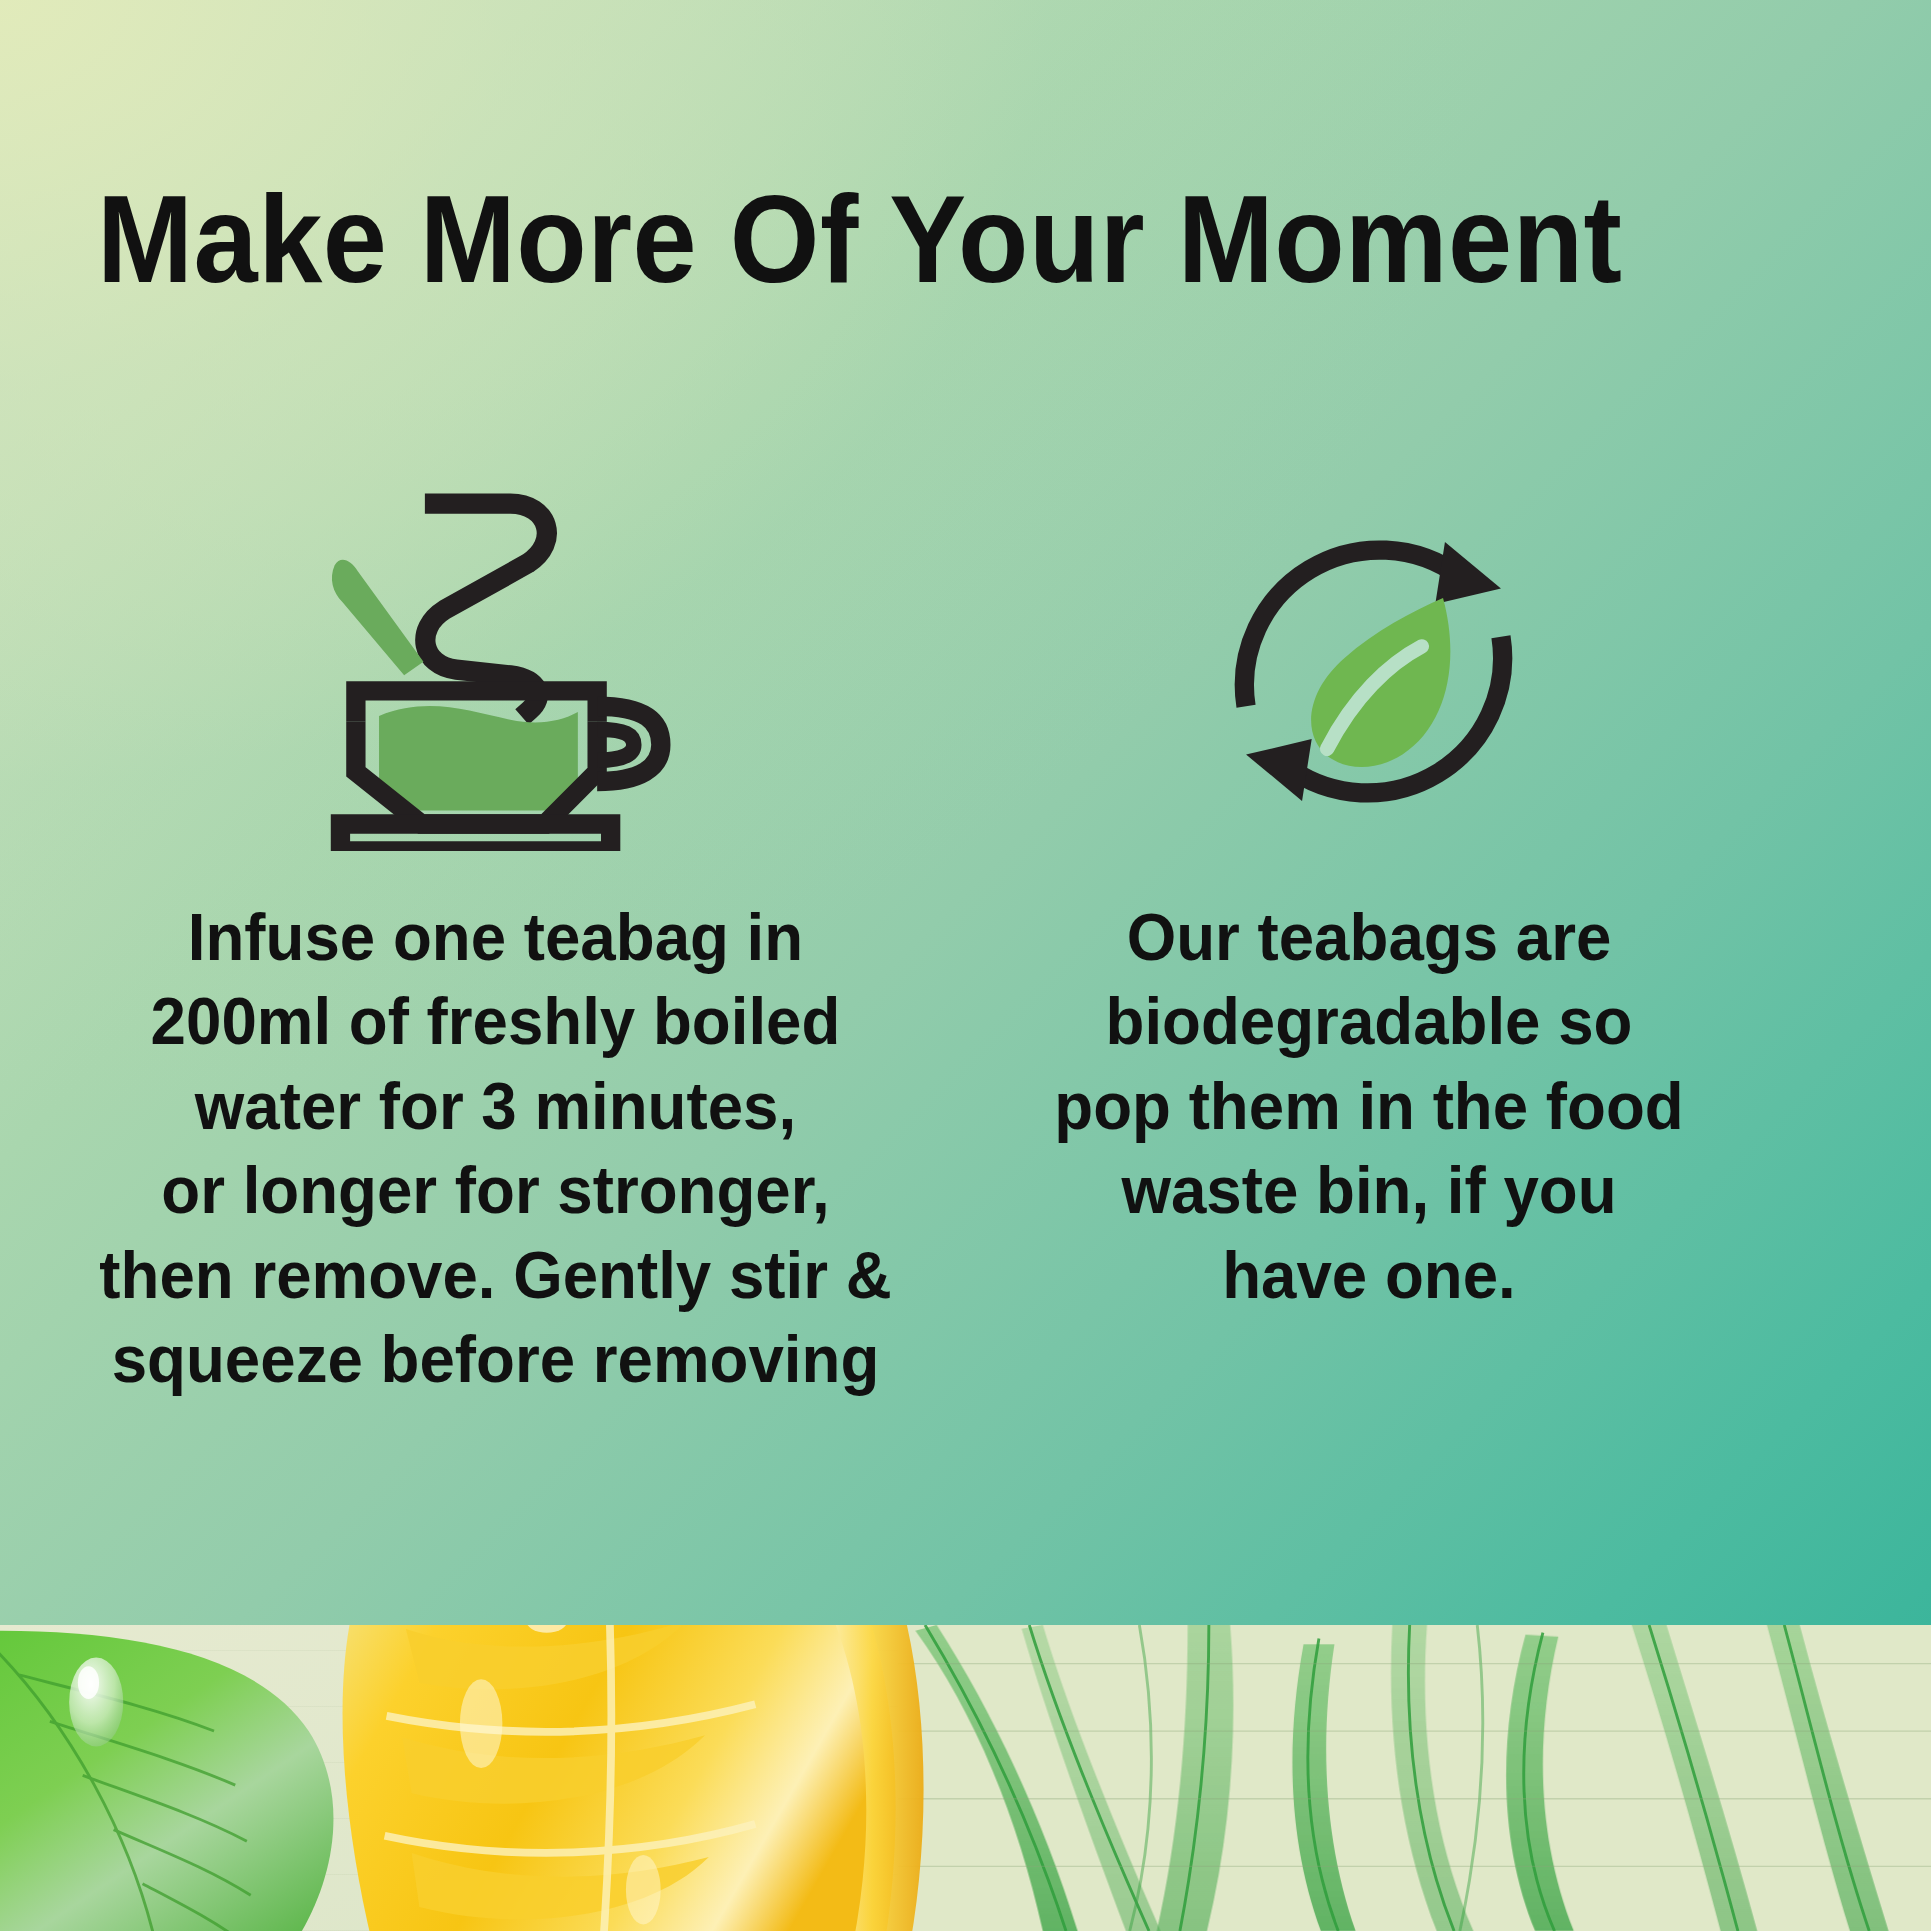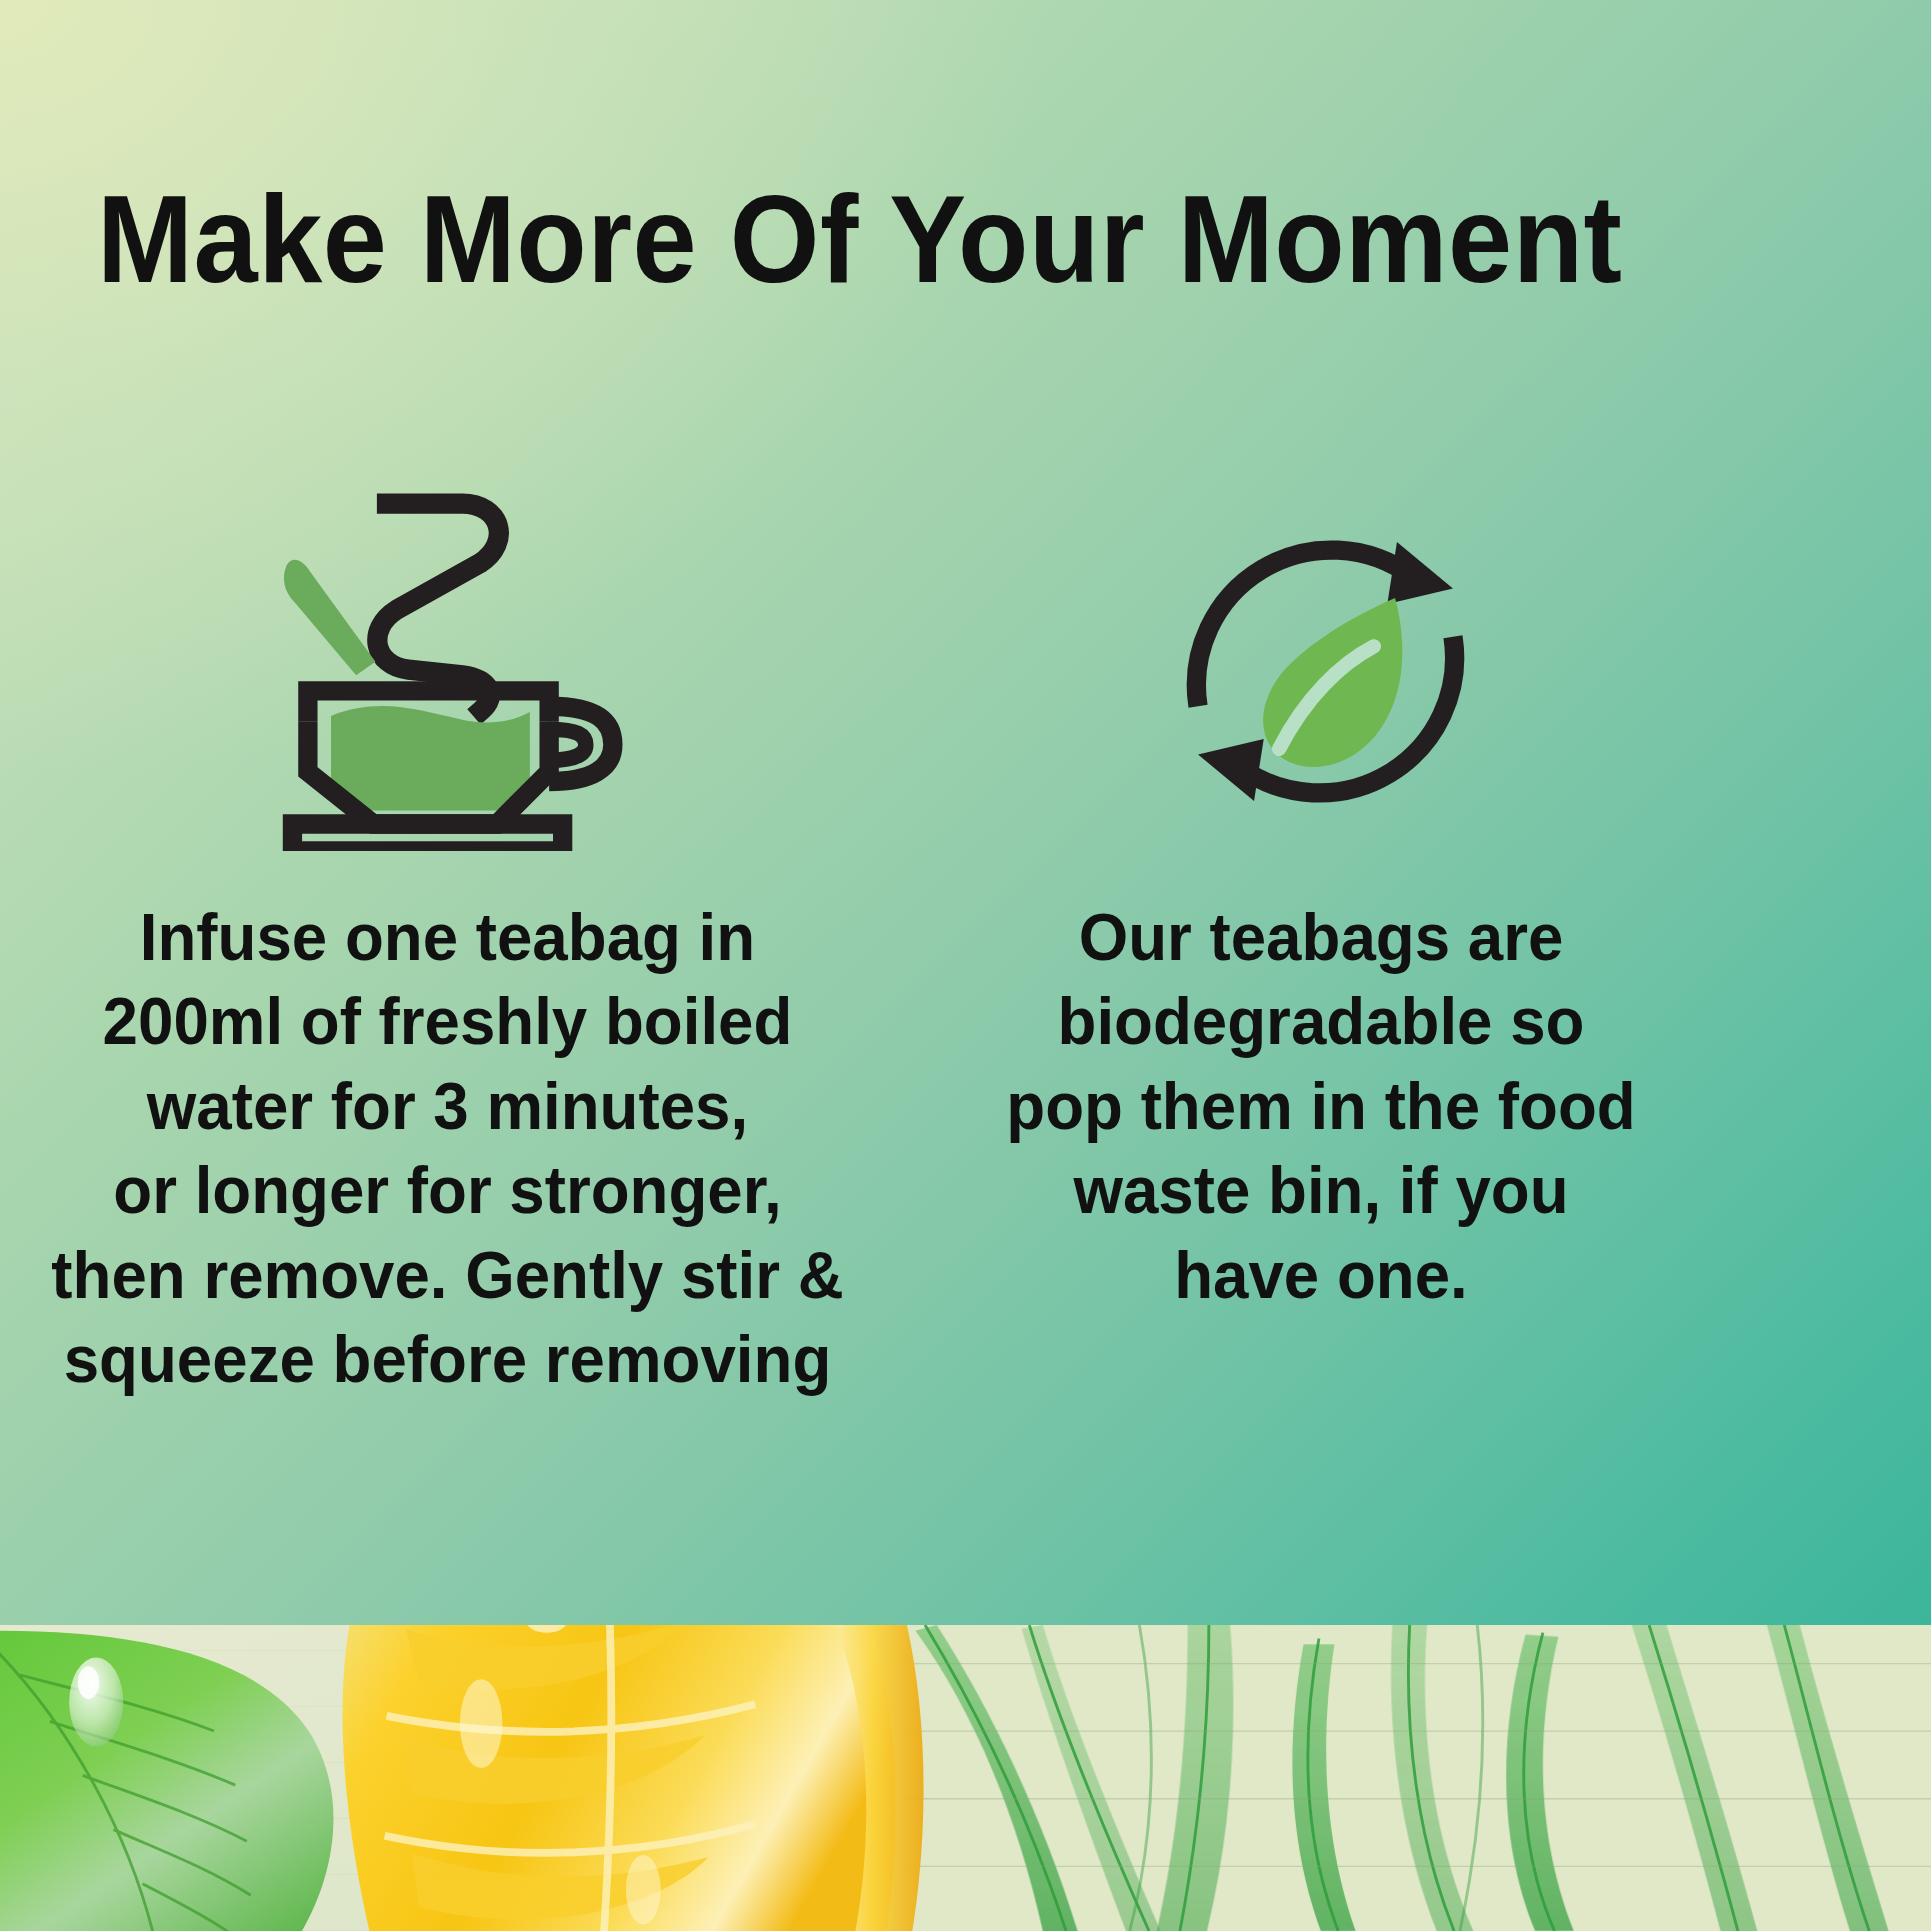--- a/index.html
+++ b/index.html
@@ -54,26 +54,25 @@
     line-height: 1.05;
     letter-spacing: 0.5px;
     transform: scaleX(0.93);
     transform-origin: left top;
     white-space: nowrap;
   }
 
   
   .columns {
     position: absolute;
-    left: 16px;
+    left: 8px;
     top: 483px;
     width: 1635px;
     display: flex;
     align-items: flex-start;
-    justify-content: center;
   }
   .col {
     display: flex;
     flex-direction: column;
     align-items: center;
   }
   .col-left  { width: 1038px; }
   .col-right { width: 893px; }
 
   .icon-slot {

